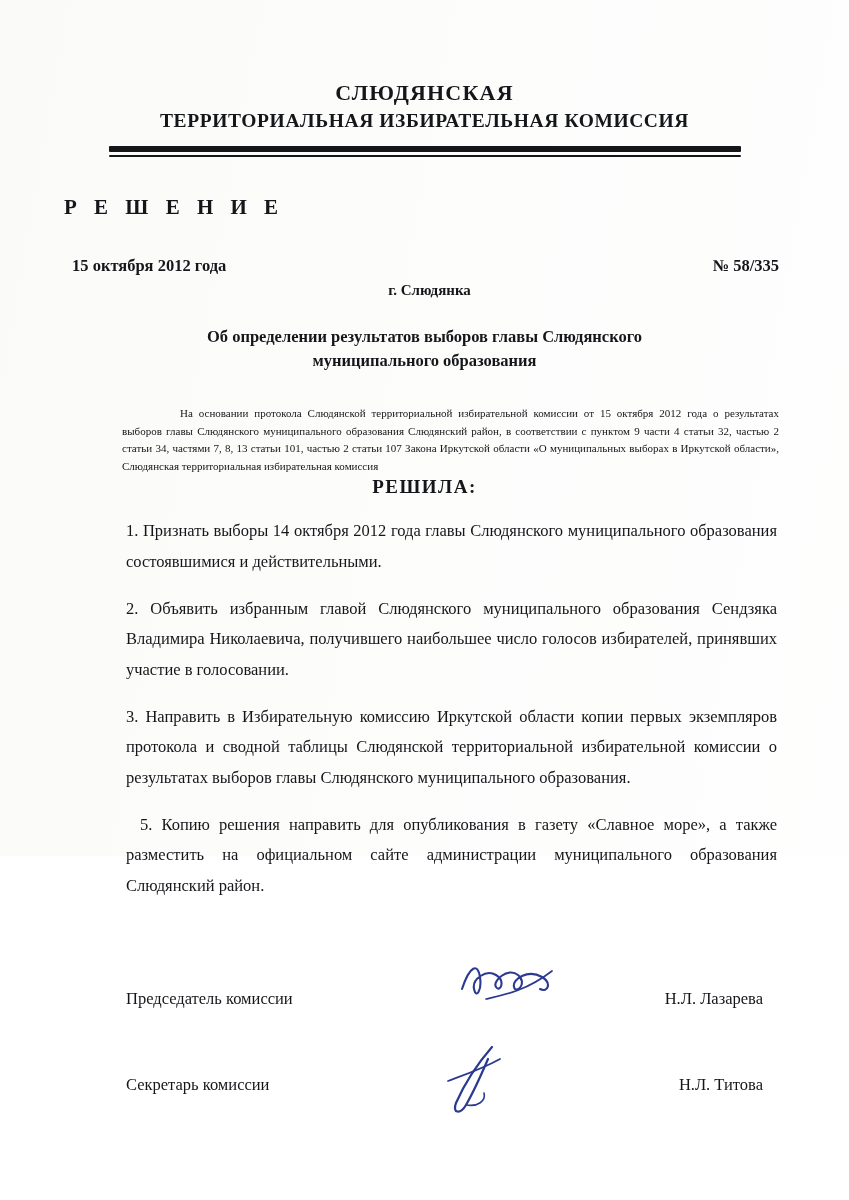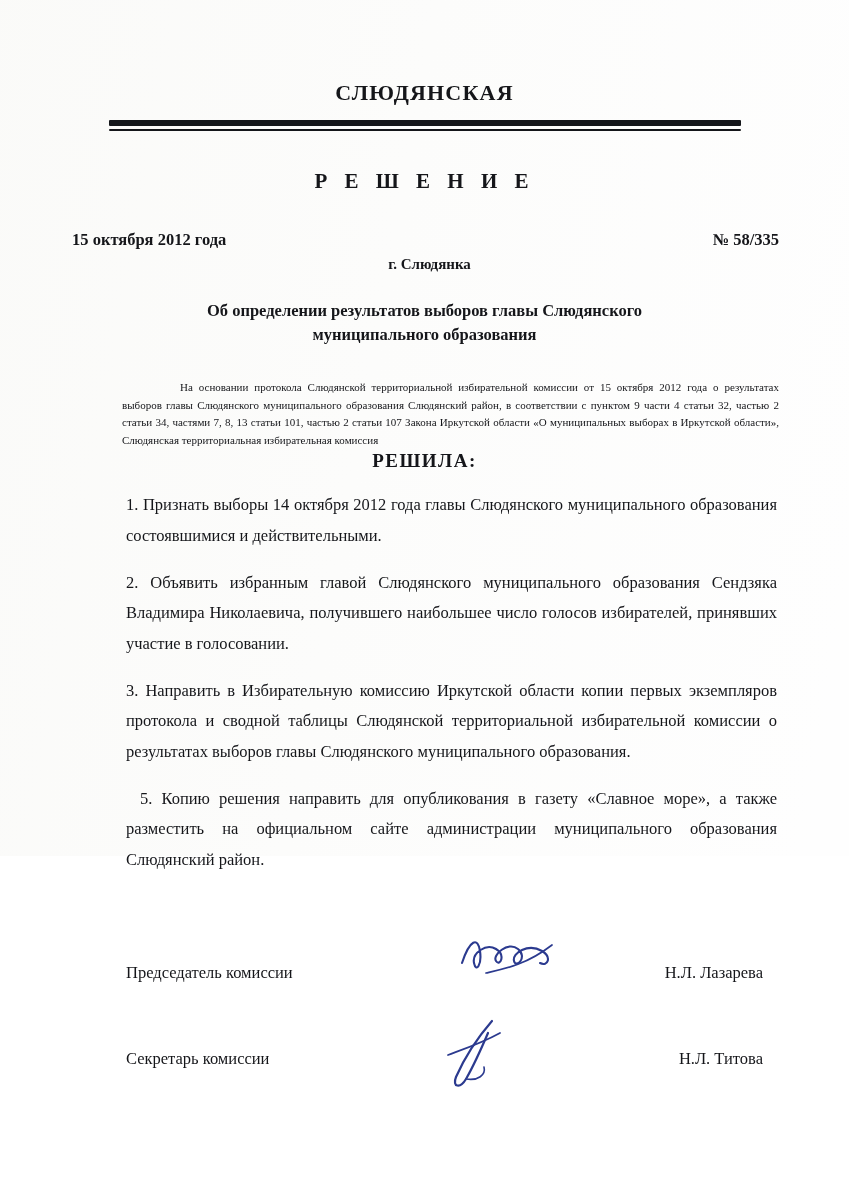--- a/index.html
+++ b/index.html
@@ -55,21 +55,21 @@
     background: #14161a;
     border-radius: 1px;
   }
   .rule.thin {
     height: 2px;
     margin-top: 3px;
     width: 632px;
   }
 
   .doc-type {
-    text-align: center;
+    text-align: left;
     font-weight: bold;
     font-size: 21px;
     letter-spacing: 6px;
     margin-top: 38px;
   }
 
   .meta-row {
     display: flex;
     justify-content: space-between;
     align-items: baseline;
@@ -158,20 +158,21 @@
   .sig-mark svg { display: block; overflow: visible; }
 </style>
 </head>
 <body>
 
 <div class="page">
   <div class="inner">
 
     <div class="header">
       <div class="org-line1">СЛЮДЯНСКАЯ</div>
+      <div class="org-line2">ТЕРРИТОРИАЛЬНАЯ ИЗБИРАТЕЛЬНАЯ КОМИССИЯ</div>
       <div class="rule"></div>
       <div class="rule thin"></div>
     </div>
 
     <div class="doc-type">Р Е Ш Е Н И Е</div>
 
     <div class="meta-row">
       <div class="meta-date">15 октября 2012 года</div>
       <div class="meta-number">№ 58/335</div>
     </div>

